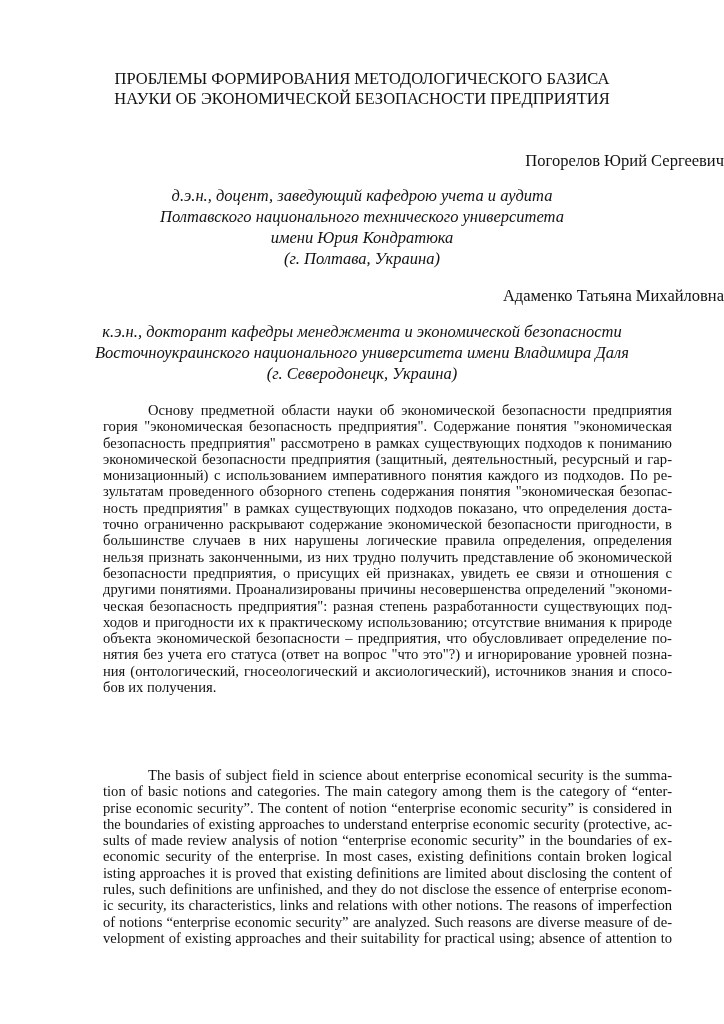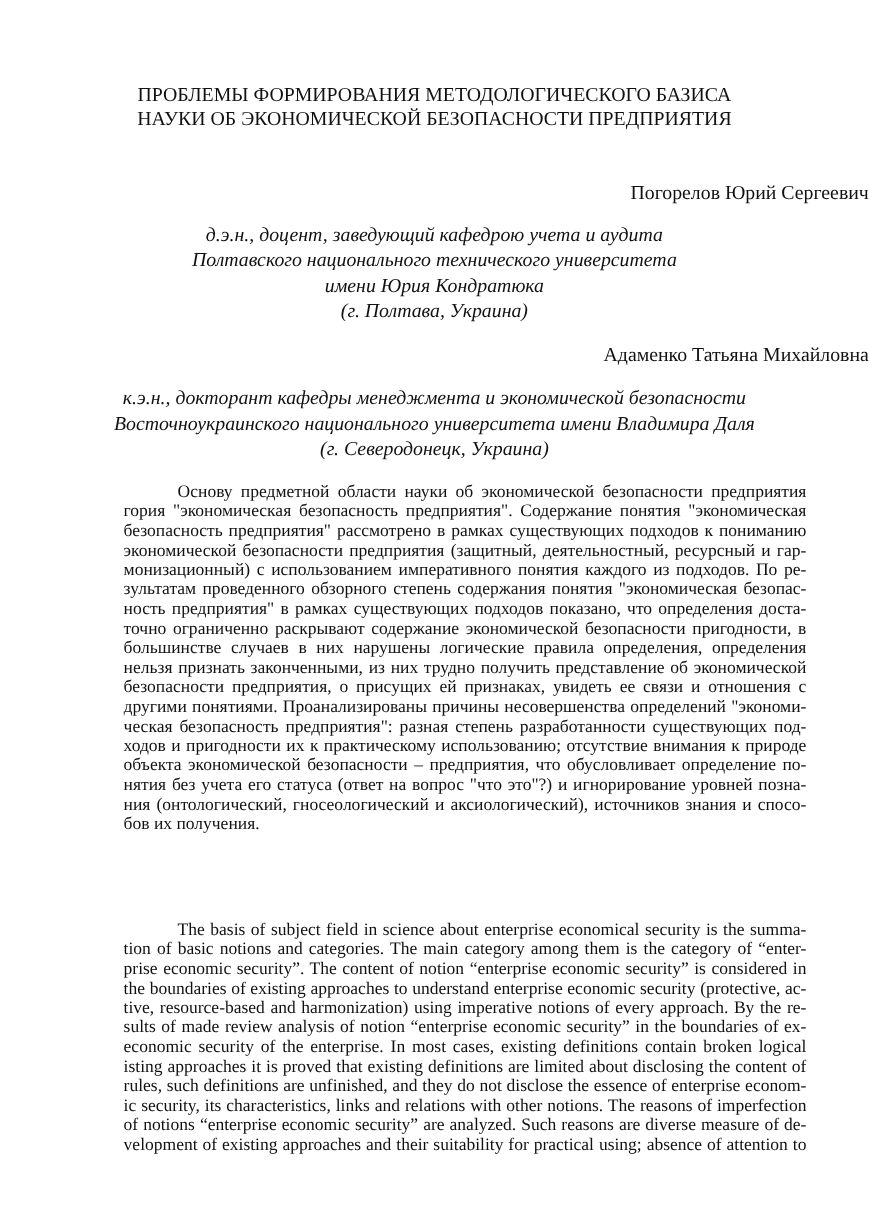--- a/index.html
+++ b/index.html
@@ -64,21 +64,20 @@
     <span class="ln">нятия без учета его статуса (ответ на вопрос "что это"?) и игнорирование уровней позна-</span>
     <span class="ln">ния (онтологический, гносеологический и аксиологический), источников знания и спосо-</span>
     <span class="ln last">бов их получения.</span>
   </div>
 
   <div class="para p-en">
     <span class="ln first">The basis of subject field in science about enterprise economical security is the summa-</span>
     <span class="ln">tion of basic notions and categories. The main category among them is the category of “enter-</span>
     <span class="ln">prise economic security”. The content of notion “enterprise economic security” is considered in</span>
     <span class="ln">the boundaries of existing approaches to understand enterprise economic security (protective, ac-</span>
-    <span class="ln">tive, resource-based and harmonization) using imperative notions of every approach. By the re-</span>
     <span class="ln">sults of made review analysis of notion “enterprise economic security” in the boundaries of ex-</span>
     <span class="ln">economic security of the enterprise. In most cases, existing definitions contain broken logical</span>
     <span class="ln">isting approaches it is proved that existing definitions are limited about disclosing the content of</span>
     <span class="ln">rules, such definitions are unfinished, and they do not disclose the essence of enterprise econom-</span>
     <span class="ln">ic security, its characteristics, links and relations with other notions. The reasons of imperfection</span>
     <span class="ln">of notions “enterprise economic security” are analyzed. Such reasons are diverse measure of de-</span>
     <span class="ln">velopment of existing approaches and their suitability for practical using; absence of attention to</span>
   </div>
 
 </div>

